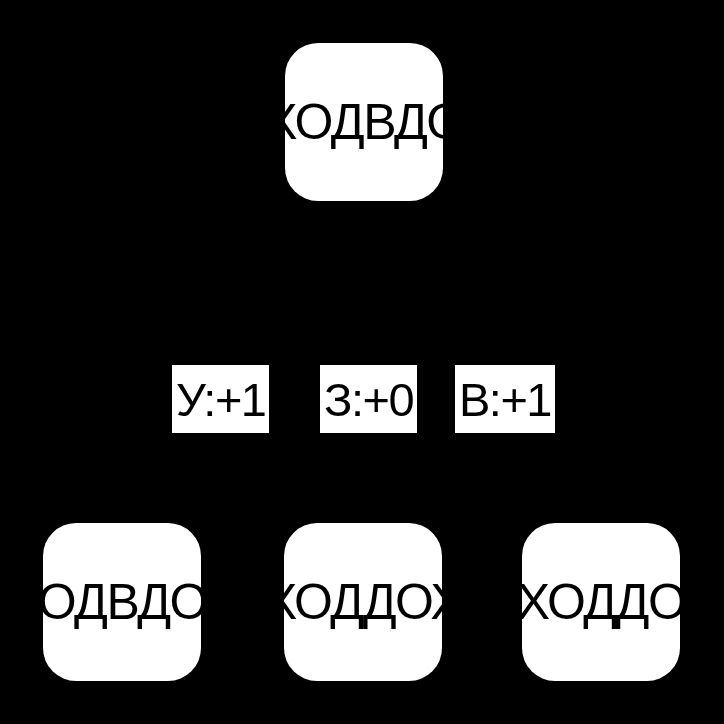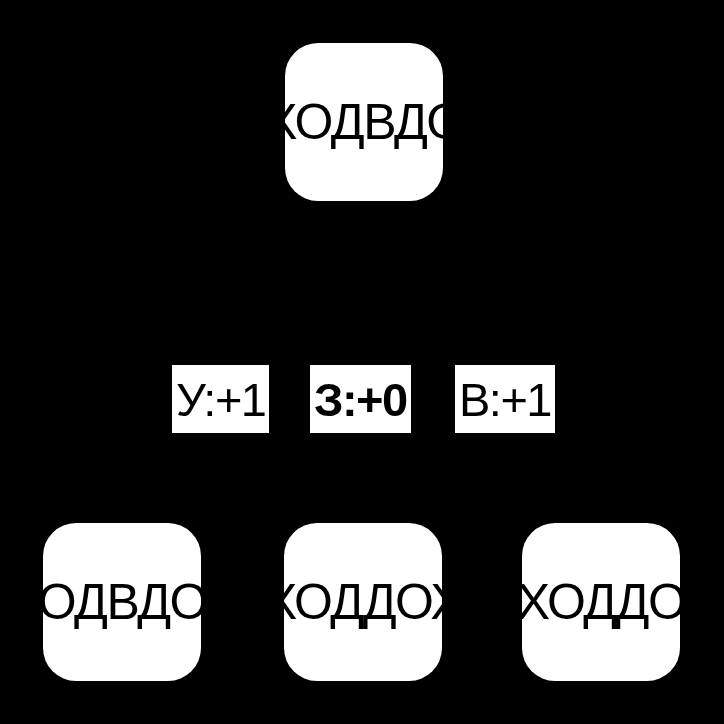--- a/index.html
+++ b/index.html
@@ -50,21 +50,21 @@
     display:flex;
     align-items:center;
     justify-content:center;
     padding:4px 4px;
     font-size:47px;
     letter-spacing:-1.5px;
     white-space:nowrap;
     margin-top:28px;
   }
   .edge-label-0{ left:172px; min-width:94px; }
-  .edge-label-1{ left:310px; min-width:93px;font-weight:bold; }
+  .edge-label-1{ left:320px; min-width:93px; }
   .edge-label-2{ left:455px; min-width:93px;text-align:right; }
   .node-line{ display:block; }
 </style>
 </head>
 <body>
 
 <div class="canvas">
 
   <div class="node node-root">
     <span class="node-line">ВХОД</span>

